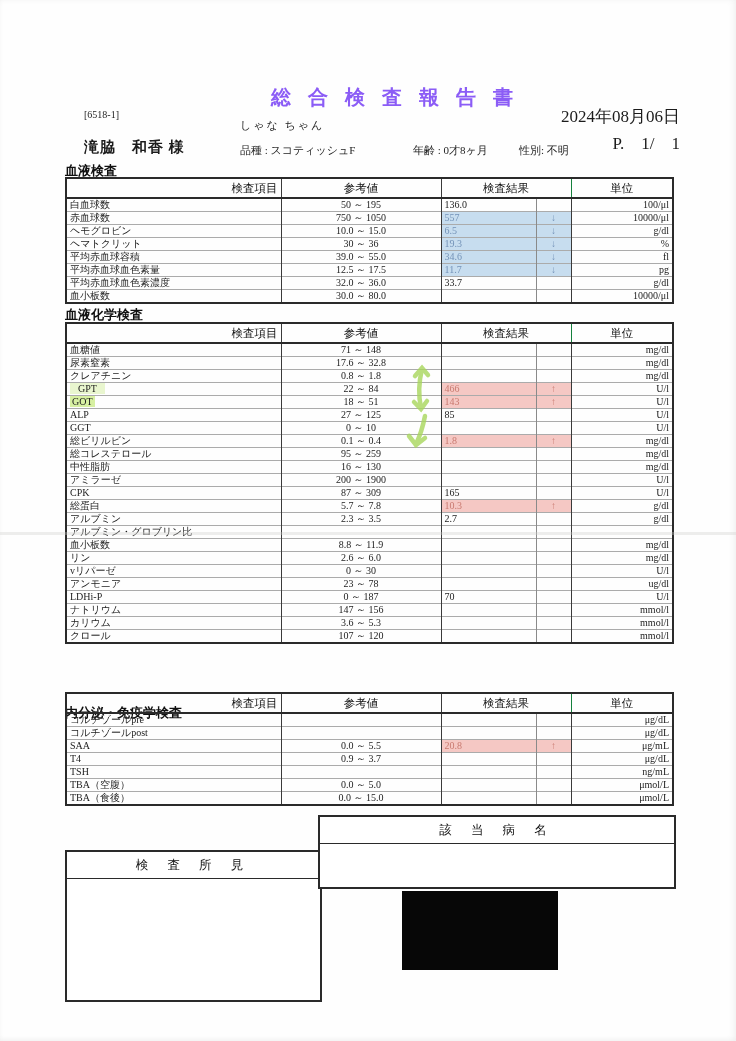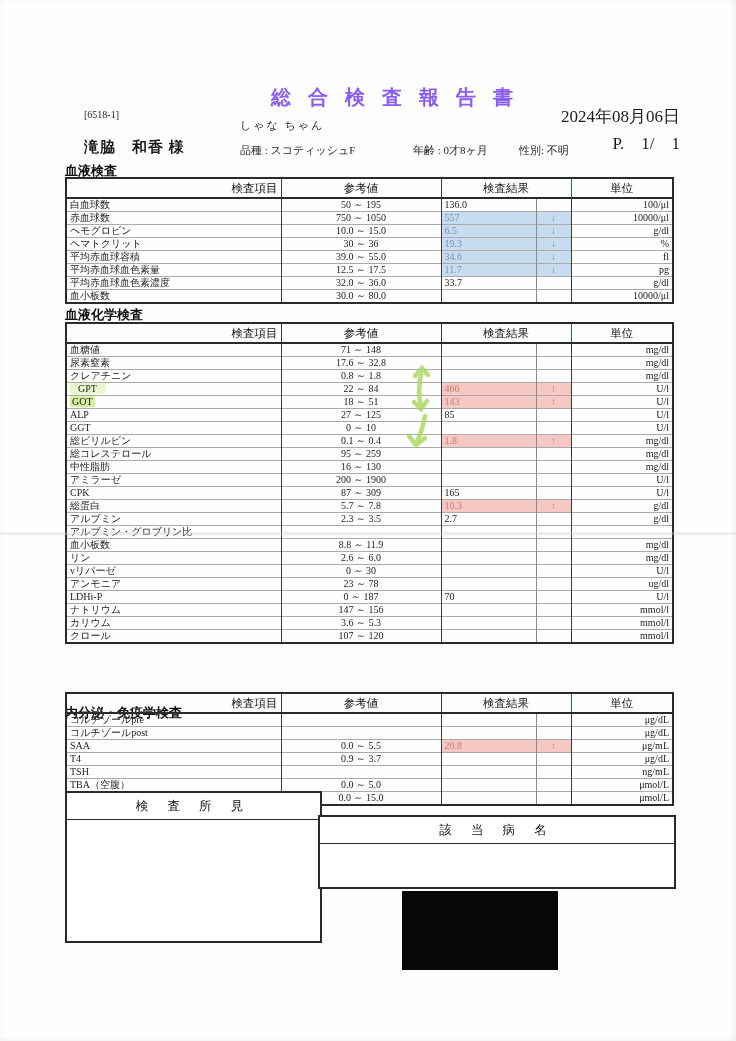--- a/index.html
+++ b/index.html
@@ -61,21 +61,21 @@
   .c-ref{text-align:center;border-right:1px solid #3a3a3a;}
   .c-val{text-align:left;}
   .c-flag{text-align:center;border-left:1px solid #8a8a8a;border-right:1px solid #3a3a3a;}
   .c-unit{text-align:right;}
   td.low{background:var(--low-bg,#c7ddef);color:var(--low-text,#7493b8);}
   td.high{background:var(--high-bg,#f5c8c4);color:var(--high-text,#c97a70);}
   .mark-light{background:var(--hl-green-light,#e9f6cf);padding:0 8px;}
   .mark-strong{background:var(--hl-green,#d7f0a2);padding:0 2px;}
 
   .findings-box{
-    position:absolute;left:65px;top:791px;width:253px;height:148px;
+    position:absolute;left:65px;top:850px;width:253px;height:148px;
     border:2px solid #2a2a2a;background:#fff;
   }
   .disease-box{
     position:absolute;left:318px;top:815px;width:354px;height:70px;
     border:2px solid #2a2a2a;background:#fff;
   }
   .box-head{
     height:26px;line-height:26px;text-align:center;
     border-bottom:1.5px solid #2a2a2a;
     font-size:12.5px;letter-spacing:8px;color:#111;

